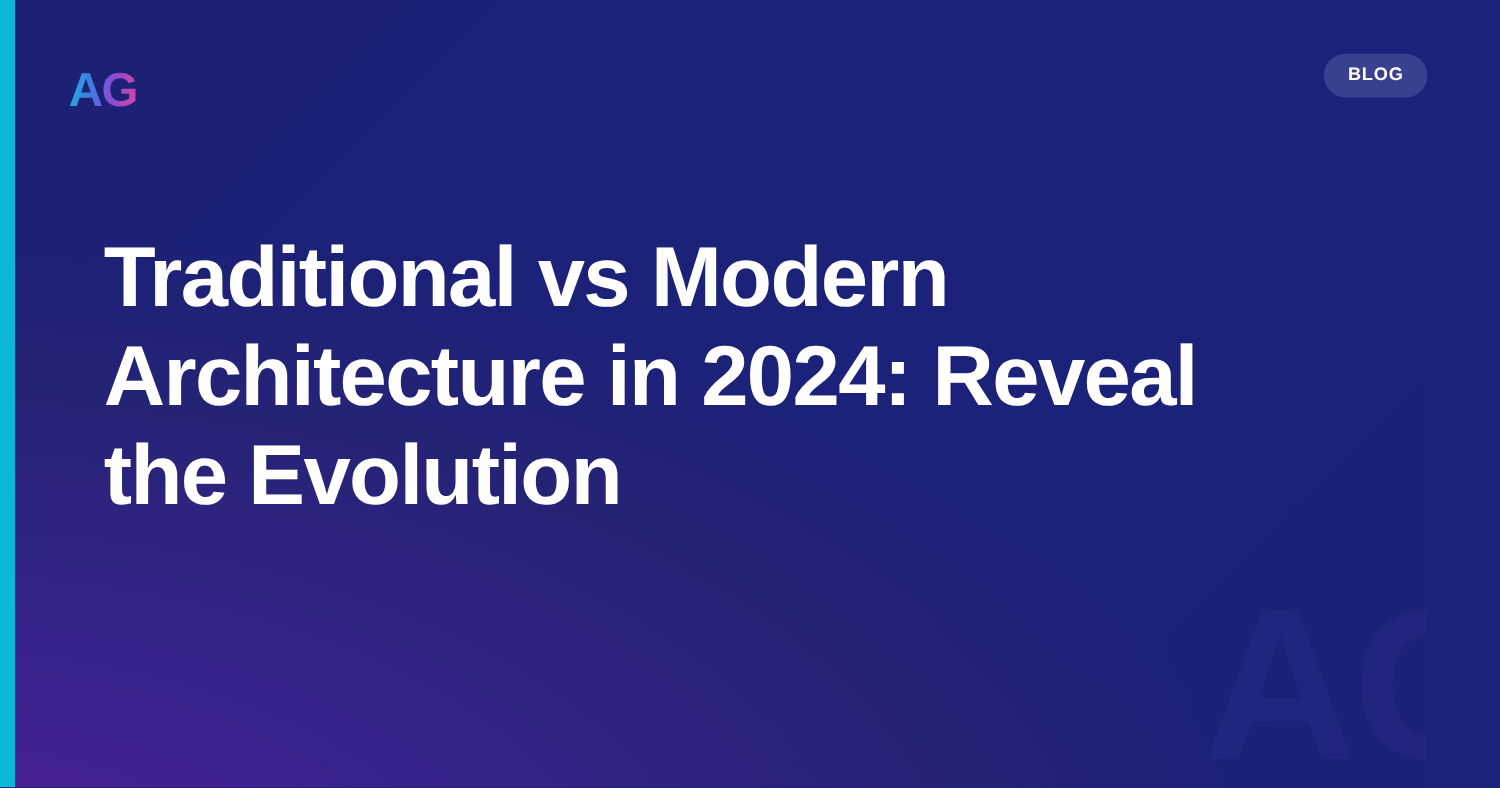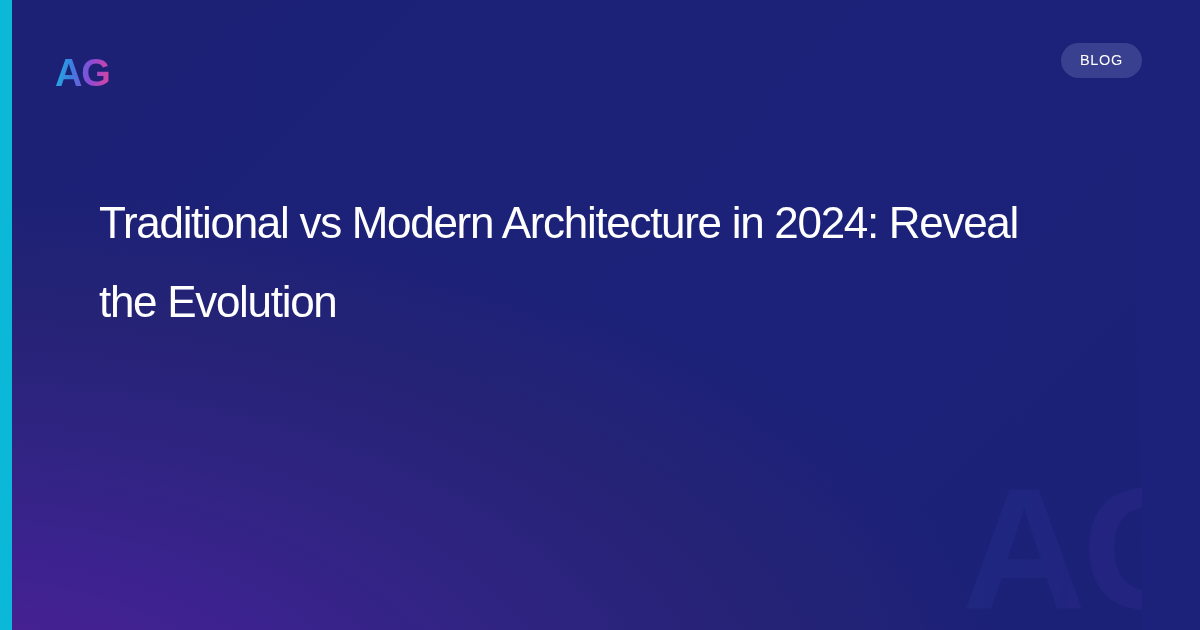--- a/index.html
+++ b/index.html
@@ -100,44 +100,43 @@
     top:43px;
     height:35px;
     padding:0 19px;
     display:flex;
     align-items:center;
     justify-content:center;
     border-radius:18px;
     background:#39408f;
     color:#ffffff;
     font-size:14.5px;
-    font-weight:400;
+    font-weight:700;
     letter-spacing:0.7px;
     line-height:1;
     white-space:nowrap;
   }
 
   
   #title-wrap {
     position:absolute;
     left:83px;
     top:183px;
     width:990px;
     z-index:4;
   }
 
   #page-title {
     color:#ffffff;
-    font-size:44px;
-    font-weight:400;
+    font-size:68px;
+    font-weight:700;
     line-height:79px;
     letter-spacing:-1.3px;
     white-space:pre-line;
     text-rendering:optimizeLegibility;
-    margin-left:16px;
   }
 </style>
 </head>
 <body>
 
 <div id="og-card">
 
   <div id="bg-gradient"></div>
 
   <div id="accent-bar"></div>

